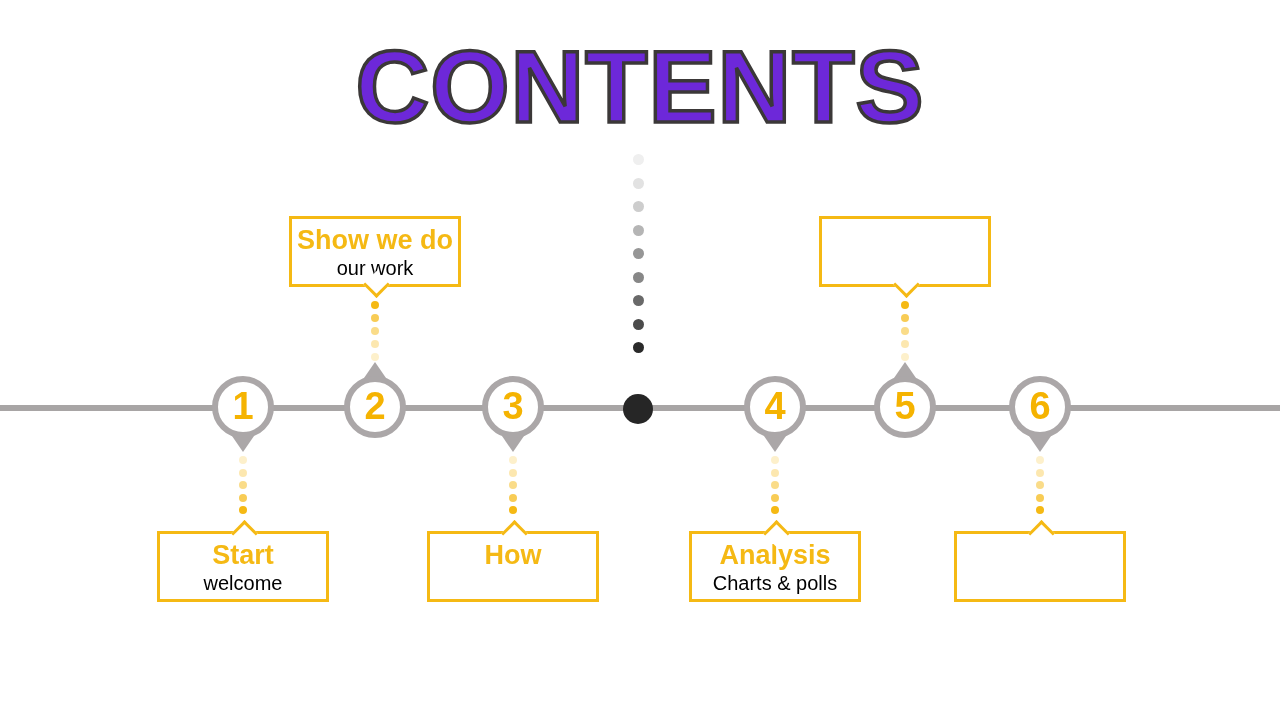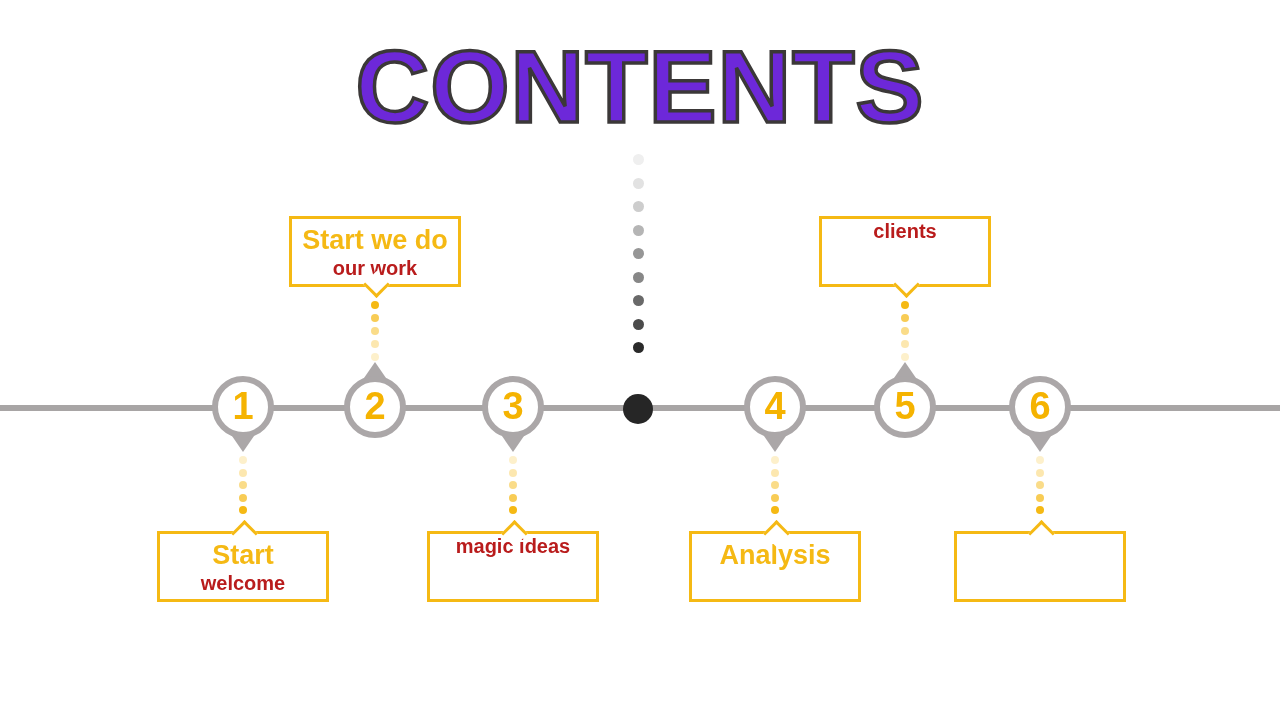--- a/index.html
+++ b/index.html
@@ -88,21 +88,21 @@
     background:#ffffff;border:3px solid #F5B914;
     text-align:center;z-index:4;
   }
   .callout.above{top:216px;}
   .callout.below{top:531px;text-align:center;}
   .callout .ctitle{
     margin-top:7px;
     font-size:27px;font-weight:bold;color:#F5B914;line-height:1.1;
   }
   .callout .csub{
-    font-size:20px;color:#b91c1c;font-weight:bold;line-height:1.2;
+    font-size:20px;color:#000000;font-weight:normal;line-height:1.2;
   }
   .tail{
     position:absolute;left:calc(50% - 8px);
     width:16px;height:16px;background:#ffffff;
     transform:rotate(45deg);
   }
   .callout.above .tail{
     bottom:-10px;
     border-right:3px solid #F5B914;border-bottom:3px solid #F5B914;
   }
@@ -179,76 +179,76 @@
     </div>
     <div class="conn from-above">
       <span class="ydot"></span>
         <span class="ydot"></span>
         <span class="ydot"></span>
         <span class="ydot"></span>
         <span class="ydot"></span>
     </div>
     <div class="callout above">
       <div class="tail"></div>
-      <div class="ctitle">Start we do</div>
+      <div class="ctitle">Show we do</div>
       <div class="csub">our work</div>
     </div>
   </div>
 
   <div class="node node-3">
     <div class="ptr ptr-down"></div>
     <div class="circle">
       <span class="num">3</span>
     </div>
     <div class="conn from-below">
       <span class="ydot"></span>
         <span class="ydot"></span>
         <span class="ydot"></span>
         <span class="ydot"></span>
         <span class="ydot"></span>
     </div>
     <div class="callout below">
       <div class="tail"></div>
-      <div class="csub">magic ideas</div>
+      <div class="ctitle">How</div>
     </div>
   </div>
 
   <div class="node node-4">
     <div class="ptr ptr-down"></div>
     <div class="circle">
       <span class="num">4</span>
     </div>
     <div class="conn from-below">
       <span class="ydot"></span>
         <span class="ydot"></span>
         <span class="ydot"></span>
         <span class="ydot"></span>
         <span class="ydot"></span>
     </div>
     <div class="callout below">
       <div class="tail"></div>
       <div class="ctitle">Analysis</div>
+      <div class="csub">Charts &amp; polls</div>
     </div>
   </div>
 
   <div class="node node-5">
     <div class="ptr ptr-up"></div>
     <div class="circle">
       <span class="num">5</span>
     </div>
     <div class="conn from-above">
       <span class="ydot"></span>
         <span class="ydot"></span>
         <span class="ydot"></span>
         <span class="ydot"></span>
         <span class="ydot"></span>
     </div>
     <div class="callout above">
       <div class="tail"></div>
-      <div class="csub">clients</div>
     </div>
   </div>
 
   <div class="node node-6">
     <div class="ptr ptr-down"></div>
     <div class="circle">
       <span class="num">6</span>
     </div>
     <div class="conn from-below">
       <span class="ydot"></span>

